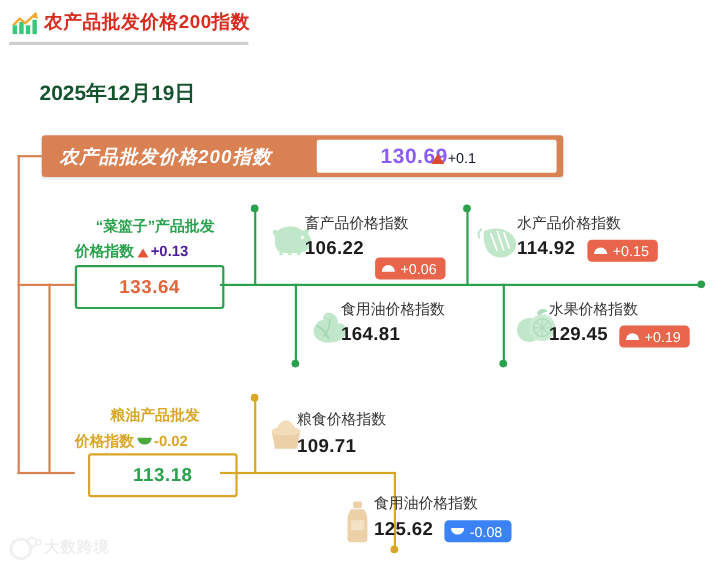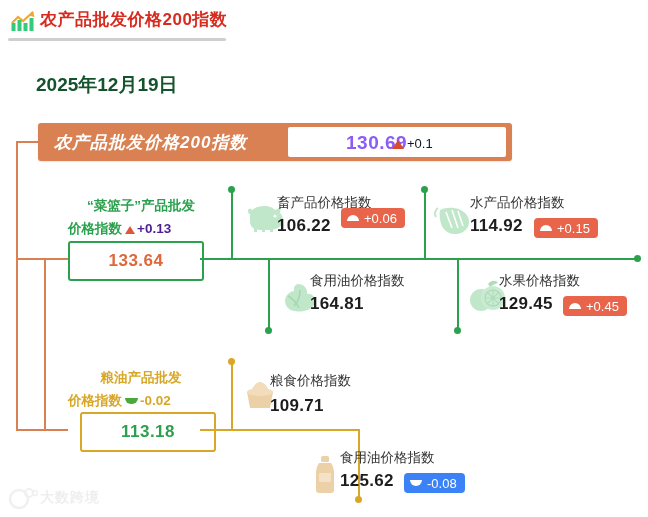--- a/index.html
+++ b/index.html
@@ -179,21 +179,21 @@
         <path d="M10 16c0-6 6-10 14-10 6 0 9 2 11 4l6-3-1 6c2 2 3 4 3 7 0 6-6 10-14 10H20c-7 0-10-4-10-9z" fill="#8fd4a0"></path>
         <circle cx="35" cy="16" r="1.6" fill="#fff"></circle>
         <rect x="14" y="26" width="3" height="6" fill="#8fd4a0"></rect>
         <rect x="22" y="26" width="3" height="6" fill="#8fd4a0"></rect>
         <rect x="30" y="26" width="3" height="6" fill="#8fd4a0"></rect>
         <path d="M9 14c-2-3-1-6 2-5 2 1 3 3 3 5z" fill="#8fd4a0"></path>
       </svg>
     </span>
     <span class="leaf-label" style="left:277px;top:194px;">畜产品价格指数</span>
     <span class="leaf-value" style="left:277px;top:216px;">106.22</span>
-    <span class="badge up" style="left:341px;top:208px;">
+    <span class="badge up" style="left:341px;top:234px;">
       <span class="badge-cap"></span>
         <span>+0.06</span>
     </span>
   </div>
 
   <div class="leaf">
     <span class="leaf-icon" style="left:432px;top:202px;">
       <svg width="44" height="34" viewBox="0 0 44 34">
         <path d="M8 8c8-4 20-3 26 4 5 6 4 14-3 18-7 4-16 2-20-4-3-5-4-12-3-18z" fill="#8fd4a0"></path>
         <path d="M14 10l6 16M20 8l6 18M26 9l5 15" stroke="#fff" stroke-width="1.6" fill="none"></path>
@@ -226,21 +226,21 @@
         <circle cx="29" cy="20" r="12" fill="#9fdcae"></circle>
         <circle cx="29" cy="20" r="8" fill="none" stroke="#6ec286" stroke-width="1.4"></circle>
         <path d="M29 12v16M21 20h16M23 14l12 12M35 14L23 26" stroke="#6ec286" stroke-width="1.1"></path>
         <path d="M24 6c3-4 8-4 10-1-3 1-6 2-8 4z" fill="#6ec286"></path>
       </svg>
     </span>
     <span class="leaf-label" style="left:499px;top:272px;">水果价格指数</span>
     <span class="leaf-value" style="left:499px;top:294px;">129.45</span>
     <span class="badge up" style="left:563px;top:296px;">
       <span class="badge-cap"></span>
-        <span>+0.45</span>
+        <span>+0.19</span>
     </span>
   </div>
 
   <div class="grp-title gold" style="left:66px;top:368px;width:150px;text-align:center;">粮油产品批发</div>
   <div class="grp-title gold" style="left:66px;top:391px;width:150px;text-align:left;padding-left:2px;">
     <span>价格指数</span><span class="mini-down"></span><span style="color:#d9a727;">-0.02</span>
   </div>
   <div class="grp-box gold" style="left:68px;top:412px;margin-left:12px;">
     <div class="grp-val greenv">113.18</div>
   </div>

